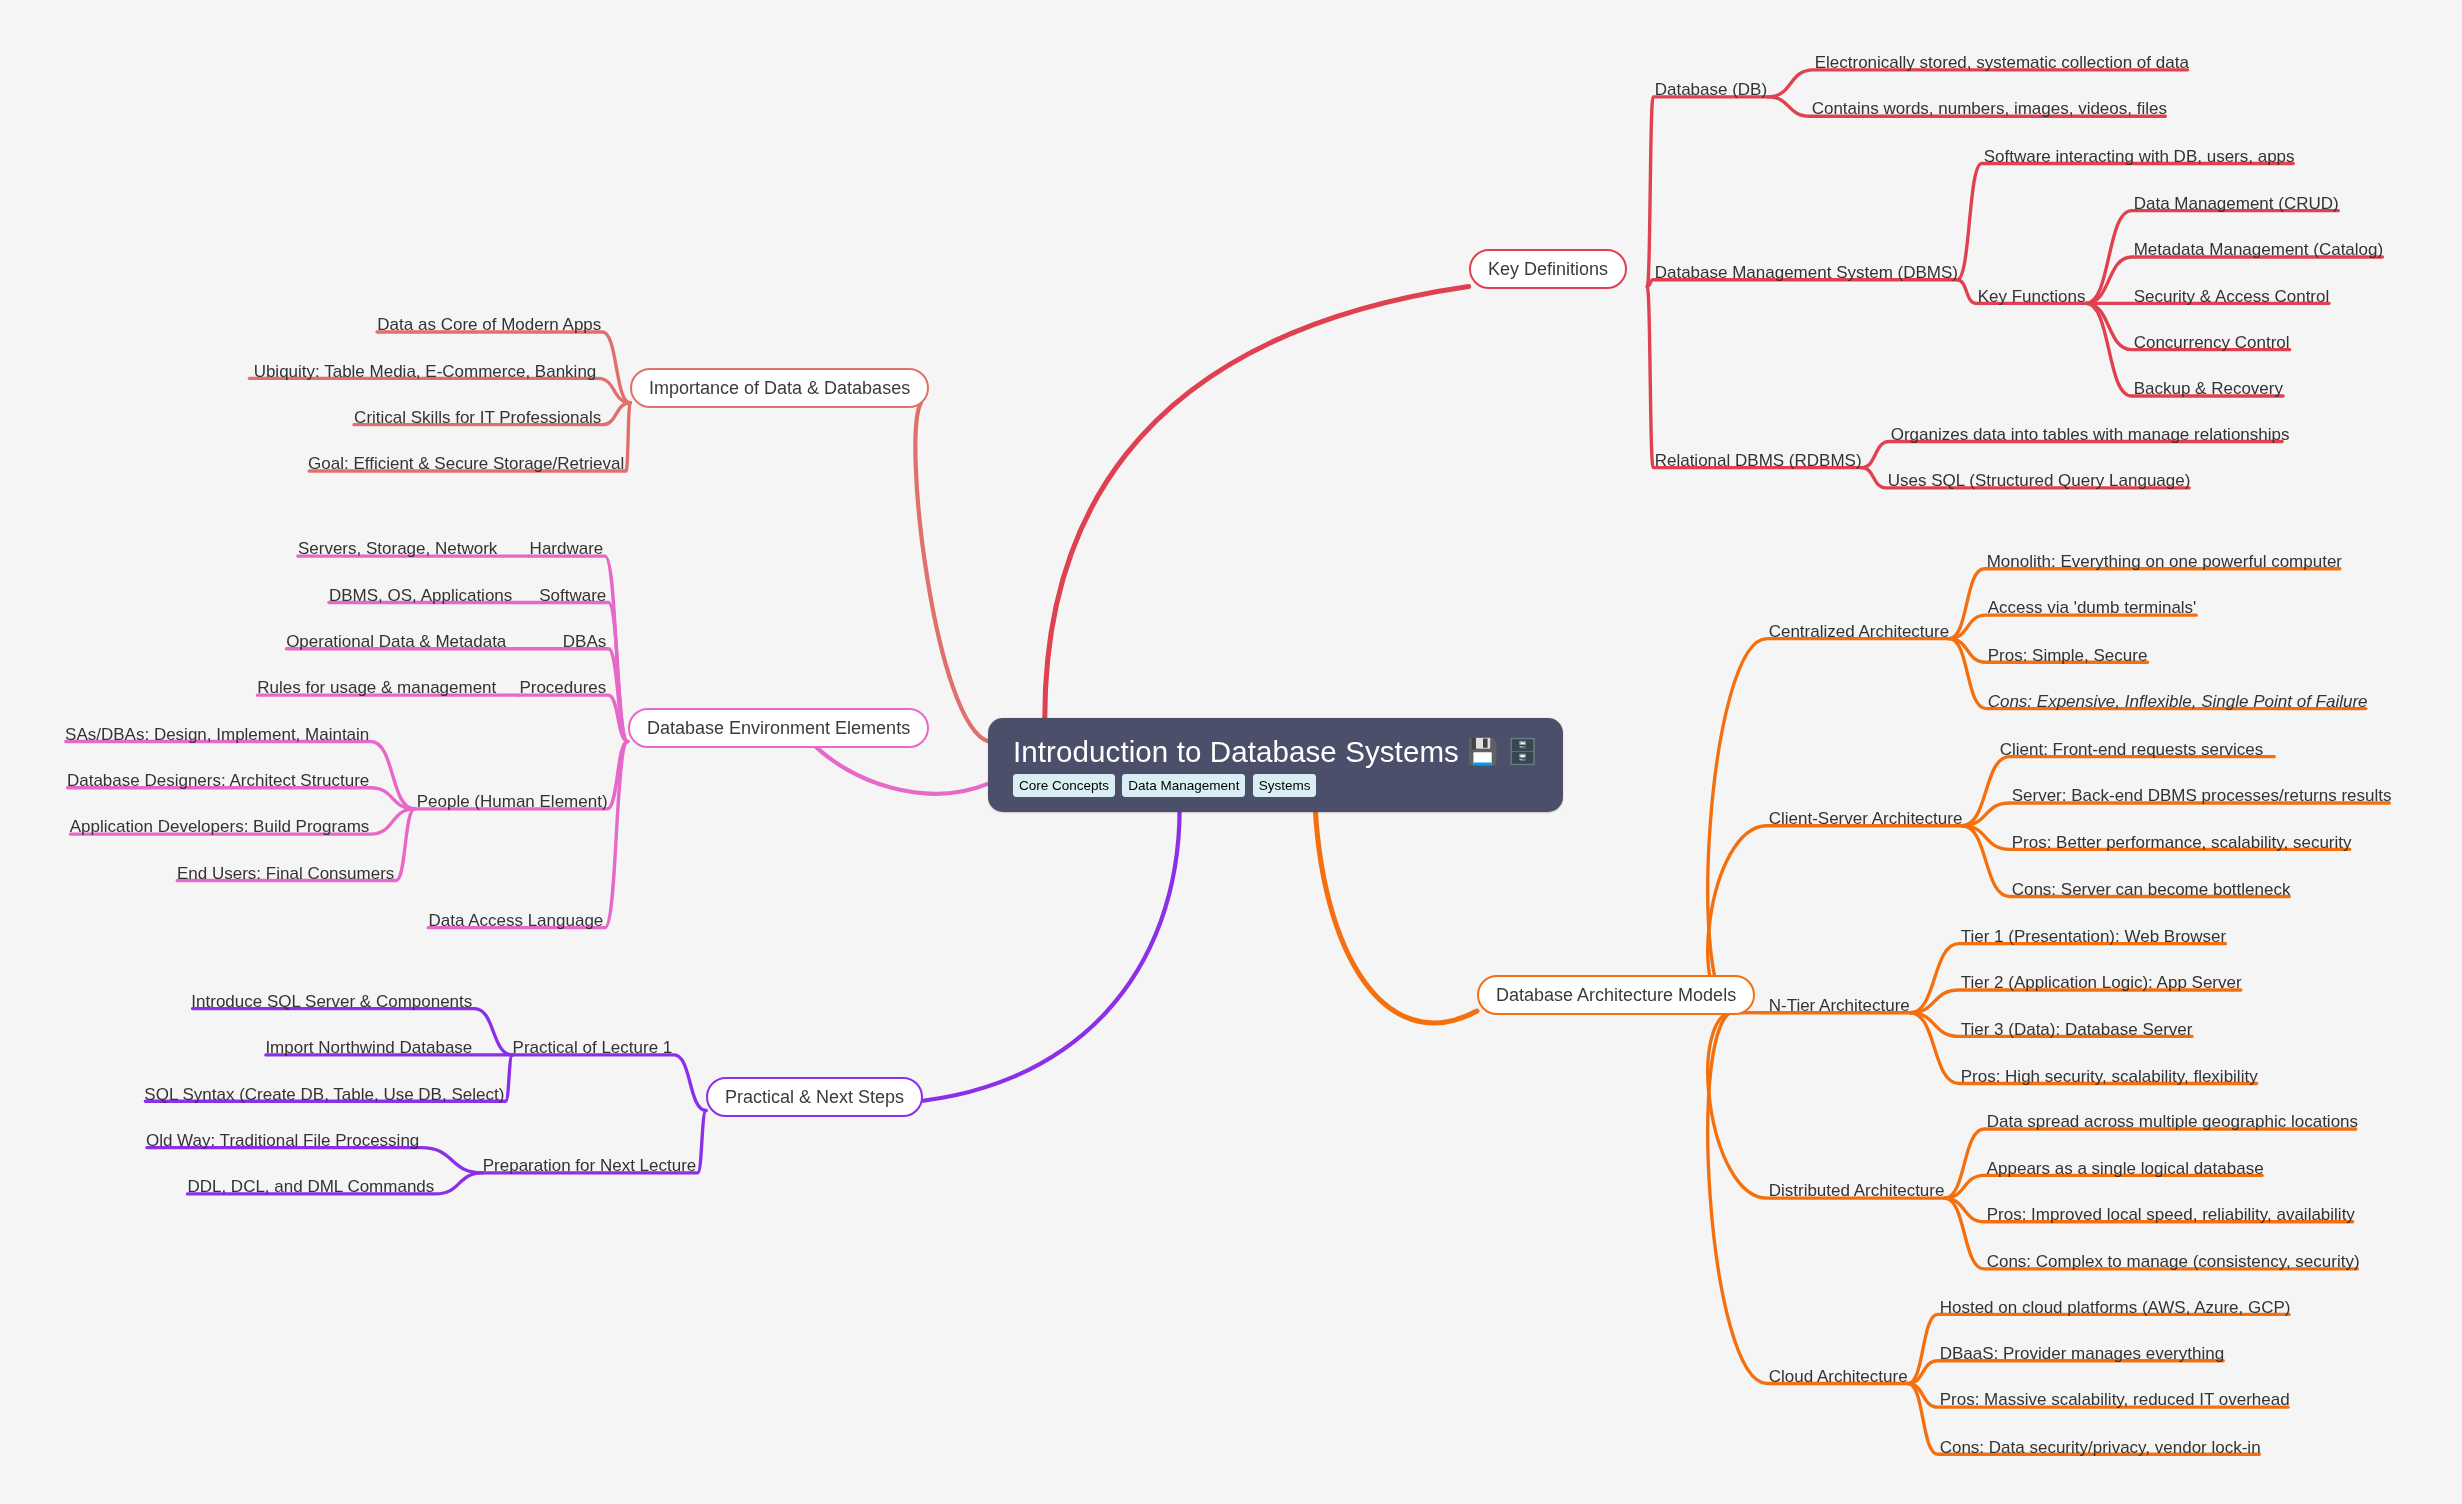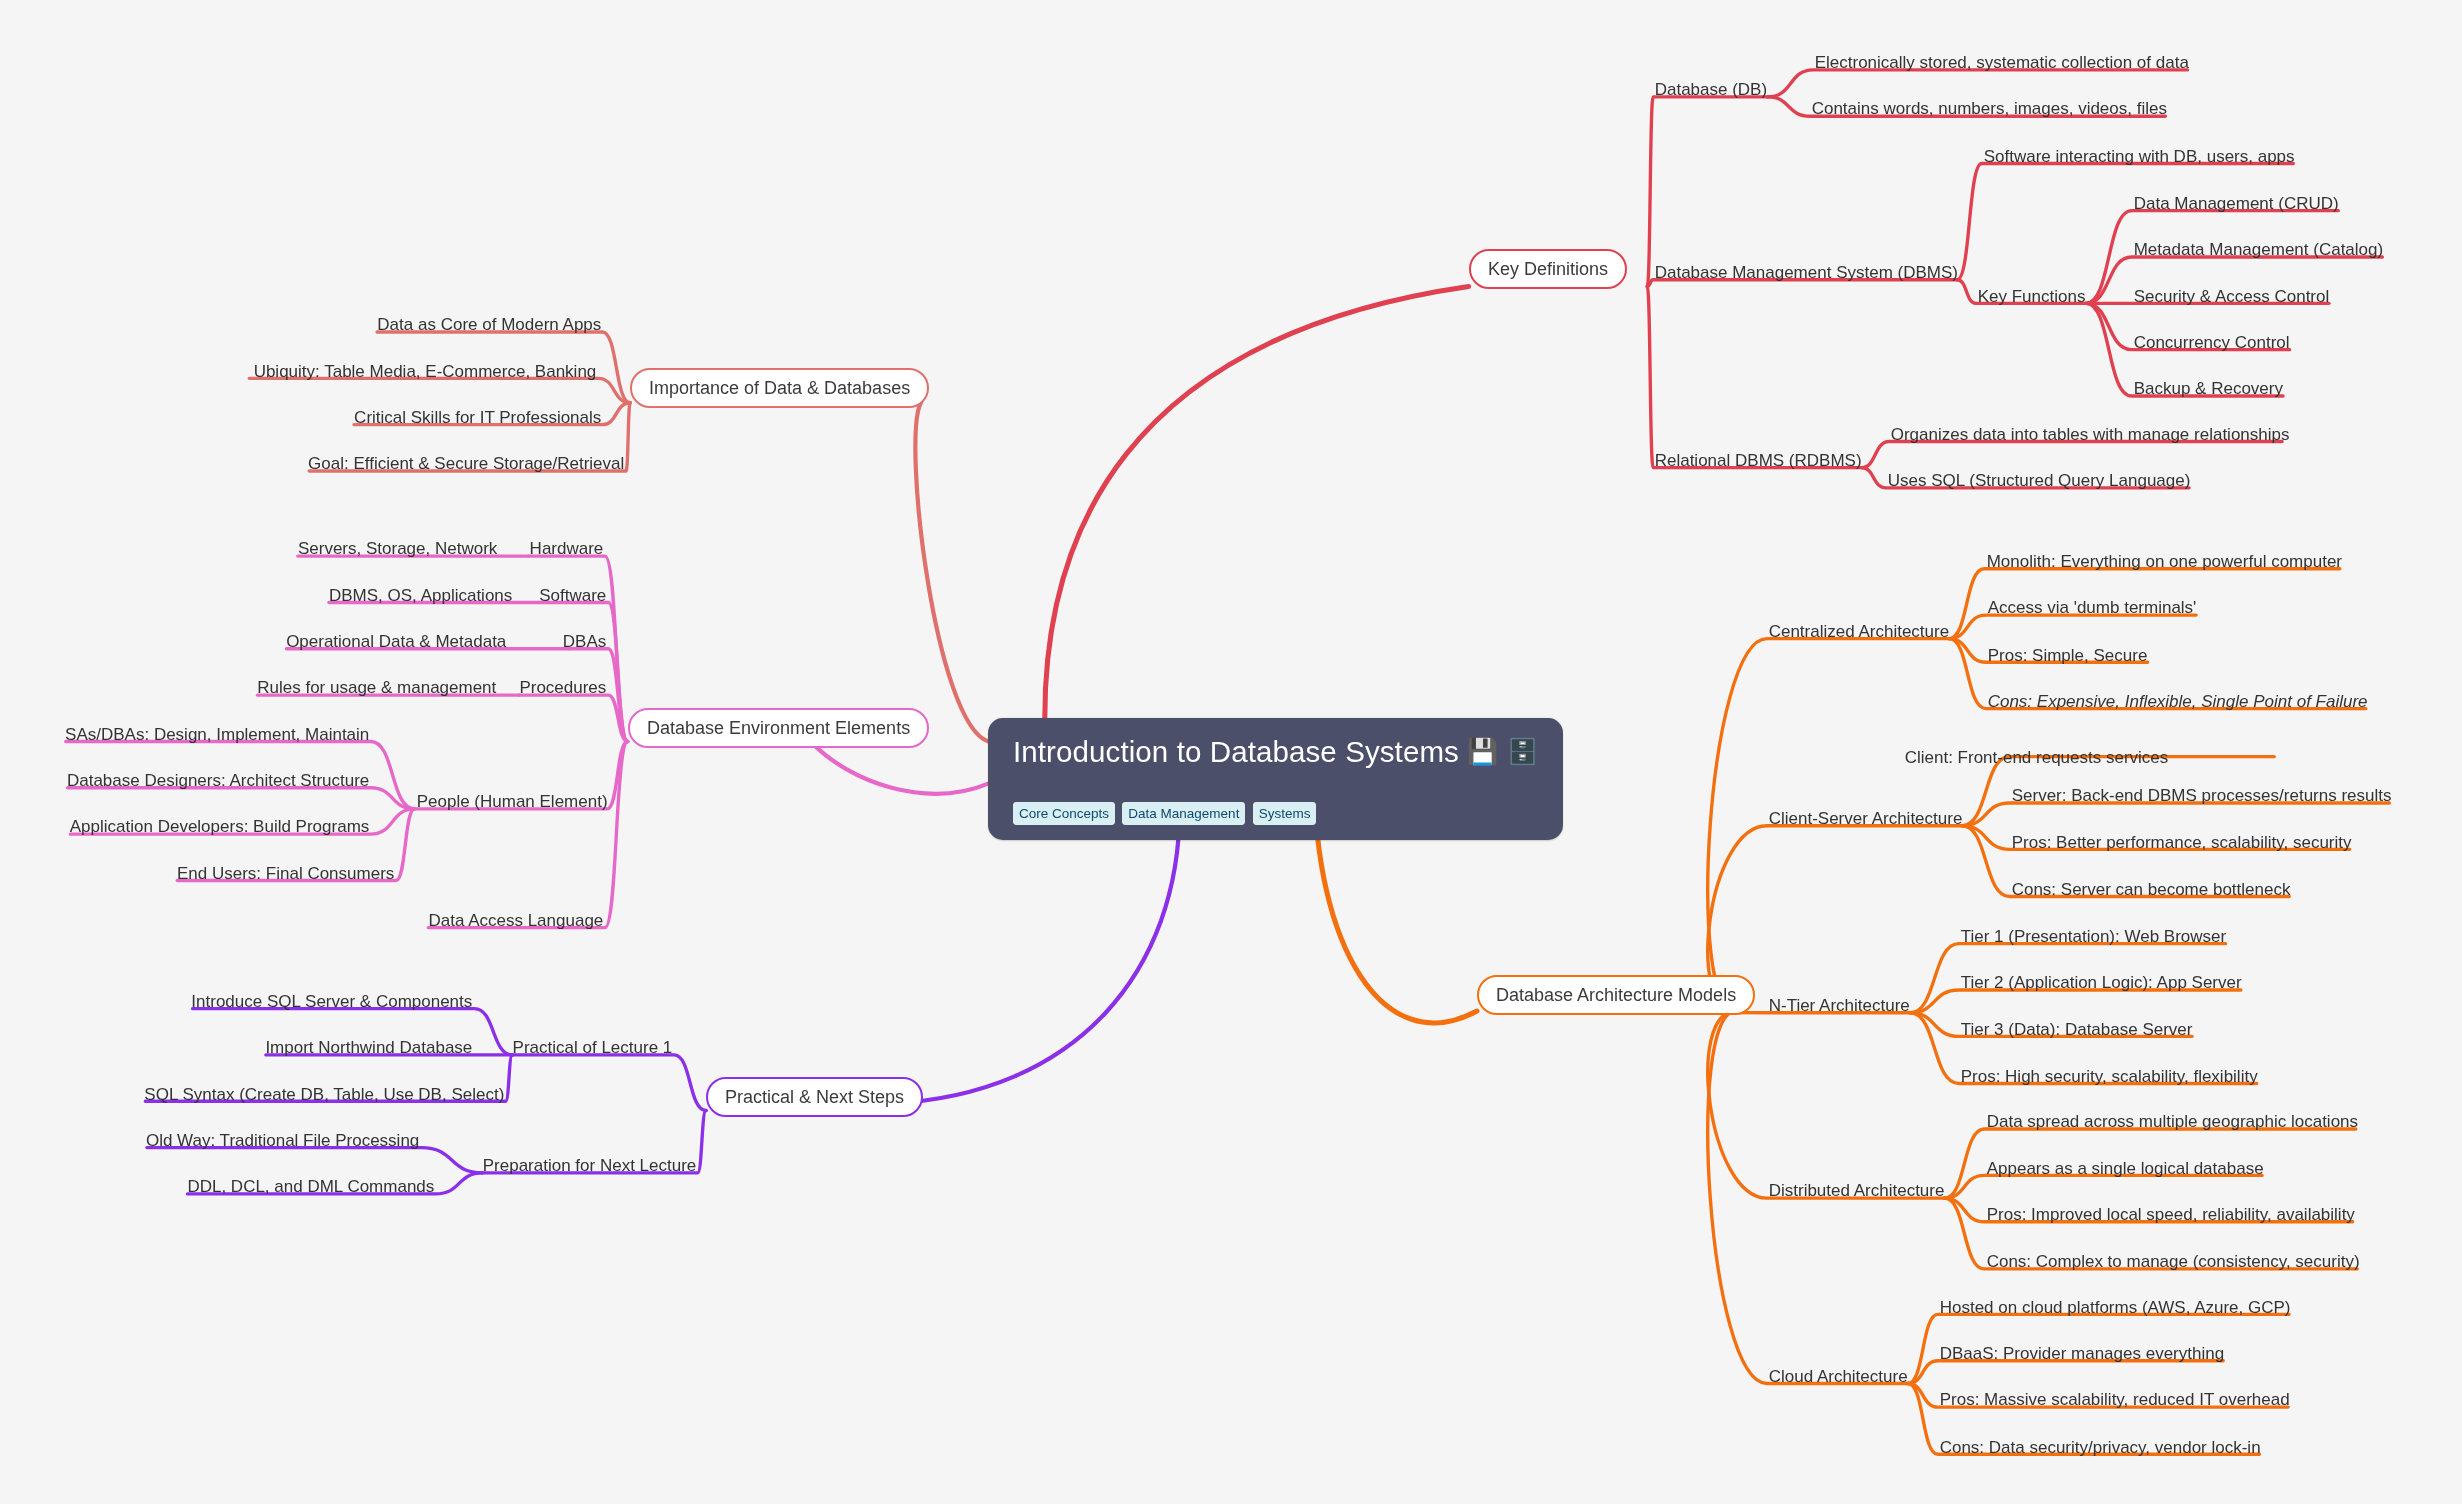--- a/index.html
+++ b/index.html
@@ -24,23 +24,23 @@
     z-index:40;
   }
   .root-title{
     color:#ffffff;font-size:29.5px;line-height:1;
     letter-spacing:0.1px;white-space:nowrap;
     display:flex;align-items:center;gap:8.4px;
   }
   .root-emoji{font-size:25px;line-height:1;font-family:"DejaVu Sans",sans-serif;}
   .root-tags{display:flex;gap:7.6px;}
   .root-tag{
-    background:#d9eff3;color:#0c4a6e;
+    background:#d9eff3;color:#000000;
     font-size:13.5px;line-height:1;
-    padding:4.2px 5.9px 5px 5.9px;border-radius:3.4px;white-space:nowrap;margin-top:28px;
+    padding:4.2px 5.9px 5px 5.9px;border-radius:3.4px;white-space:nowrap;
   }
 
   
   .pill{
     position:absolute;
     background:#ffffff;
     border:2.9px solid #c0392b;
     border-radius:842px;
     padding:7.6px 17px;
     font-size:18px;color:#3b3b3b;
@@ -266,21 +266,21 @@
     <span>Monolith: Everything on one powerful computer</span></div>
   <div class="lbl" style="left:1986px;top:598px;">
     <span>Access via 'dumb terminals'</span></div>
   <div class="lbl" style="left:1986px;top:646px;">
     <span>Pros: Simple, Secure</span></div>
   <div class="lbl" style="left:1986px;top:692px;font-style:italic;">
     <span>Cons: Expensive, Inflexible, Single Point of Failure</span></div>
 
   <div class="lbl" style="left:1767px;top:809px;">
     <span>Client-Server Architecture</span></div>
-  <div class="lbl" style="left:1903px;top:740px;margin-top:8px;">
+  <div class="lbl" style="left:1998px;top:740px;">
     <span>Client: Front-end requests services</span></div>
   <div class="lbl" style="left:2010px;top:786px;">
     <span>Server: Back-end DBMS processes/returns results</span></div>
   <div class="lbl" style="left:2010px;top:833px;">
     <span>Pros: Better performance, scalability, security</span></div>
   <div class="lbl" style="left:2010px;top:880px;">
     <span>Cons: Server can become bottleneck</span></div>
 
   <div class="lbl" style="left:1767px;top:996px;">
     <span>N-Tier Architecture</span></div>

